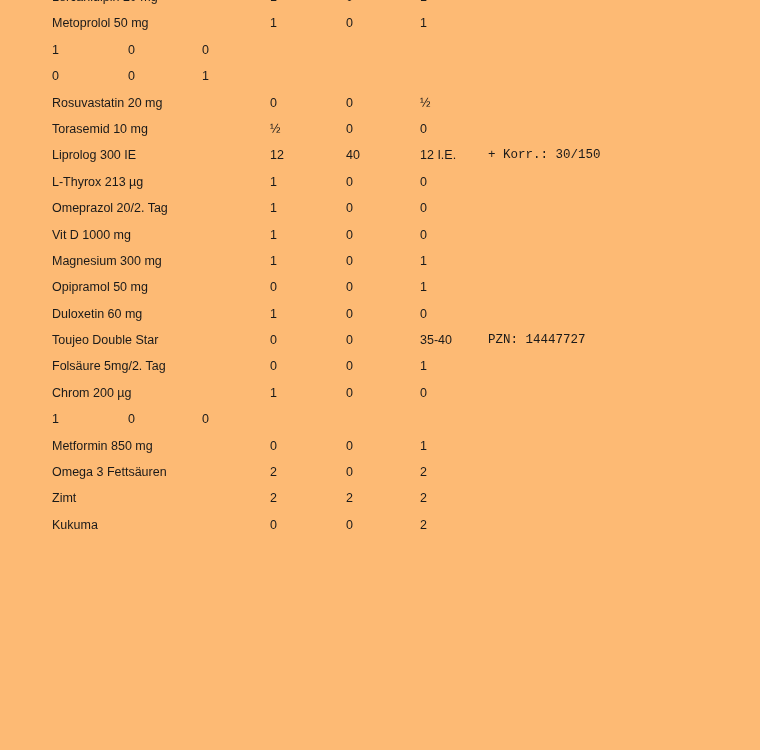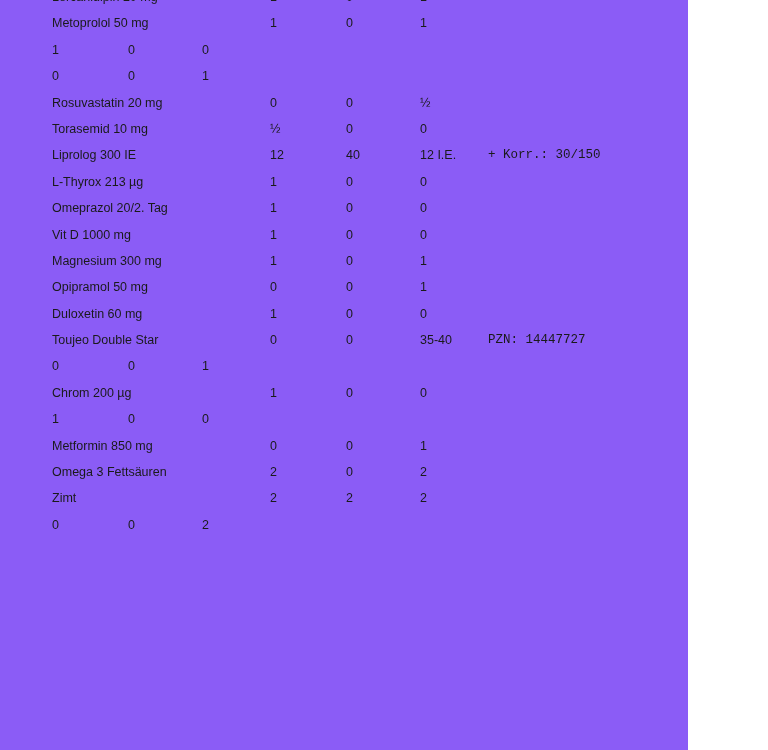--- a/index.html
+++ b/index.html
@@ -9,25 +9,24 @@
   }
   body {
     width: 768px;
     height: 750px;
     overflow: hidden;
     font-family: "Liberation Sans", "DejaVu Sans", sans-serif;
     color: #1a1a1a;
   }
   .page {
     position: relative;
-    width: 676px;
+    width: 760px;
     height: 750px;
-    background: #8b5cf6;
+    background: #fdba74;
     overflow: hidden;
-    padding-left: 12px;
   }
   .med-table {
     position: absolute;
     top: -16px;
     left: 0;
     right: 0;
   }
   .row {
     display: flex;
     align-items: center;
@@ -140,20 +139,21 @@
         <span class="cell c-note"></span>
       </div>
       <div class="row">
         <span class="cell c-name">Toujeo Double Star</span>
         <span class="cell c-morning">0</span>
         <span class="cell c-noon">0</span>
         <span class="cell c-evening">35-40</span>
         <span class="cell c-note">PZN: 14447727</span>
       </div>
       <div class="row">
+        <span class="cell c-name">Folsäure 5mg/2. Tag</span>
         <span class="cell c-morning">0</span>
         <span class="cell c-noon">0</span>
         <span class="cell c-evening">1</span>
         <span class="cell c-note"></span>
       </div>
       <div class="row">
         <span class="cell c-name">Chrom 200 µg</span>
         <span class="cell c-morning">1</span>
         <span class="cell c-noon">0</span>
         <span class="cell c-evening">0</span>
@@ -180,19 +180,20 @@
         <span class="cell c-note"></span>
       </div>
       <div class="row">
         <span class="cell c-name">Zimt</span>
         <span class="cell c-morning">2</span>
         <span class="cell c-noon">2</span>
         <span class="cell c-evening">2</span>
         <span class="cell c-note"></span>
       </div>
       <div class="row">
+        <span class="cell c-name">Kukuma</span>
         <span class="cell c-morning">0</span>
         <span class="cell c-noon">0</span>
         <span class="cell c-evening">2</span>
         <span class="cell c-note"></span>
       </div>
     </div>
 </div>
 
 </body></html>

